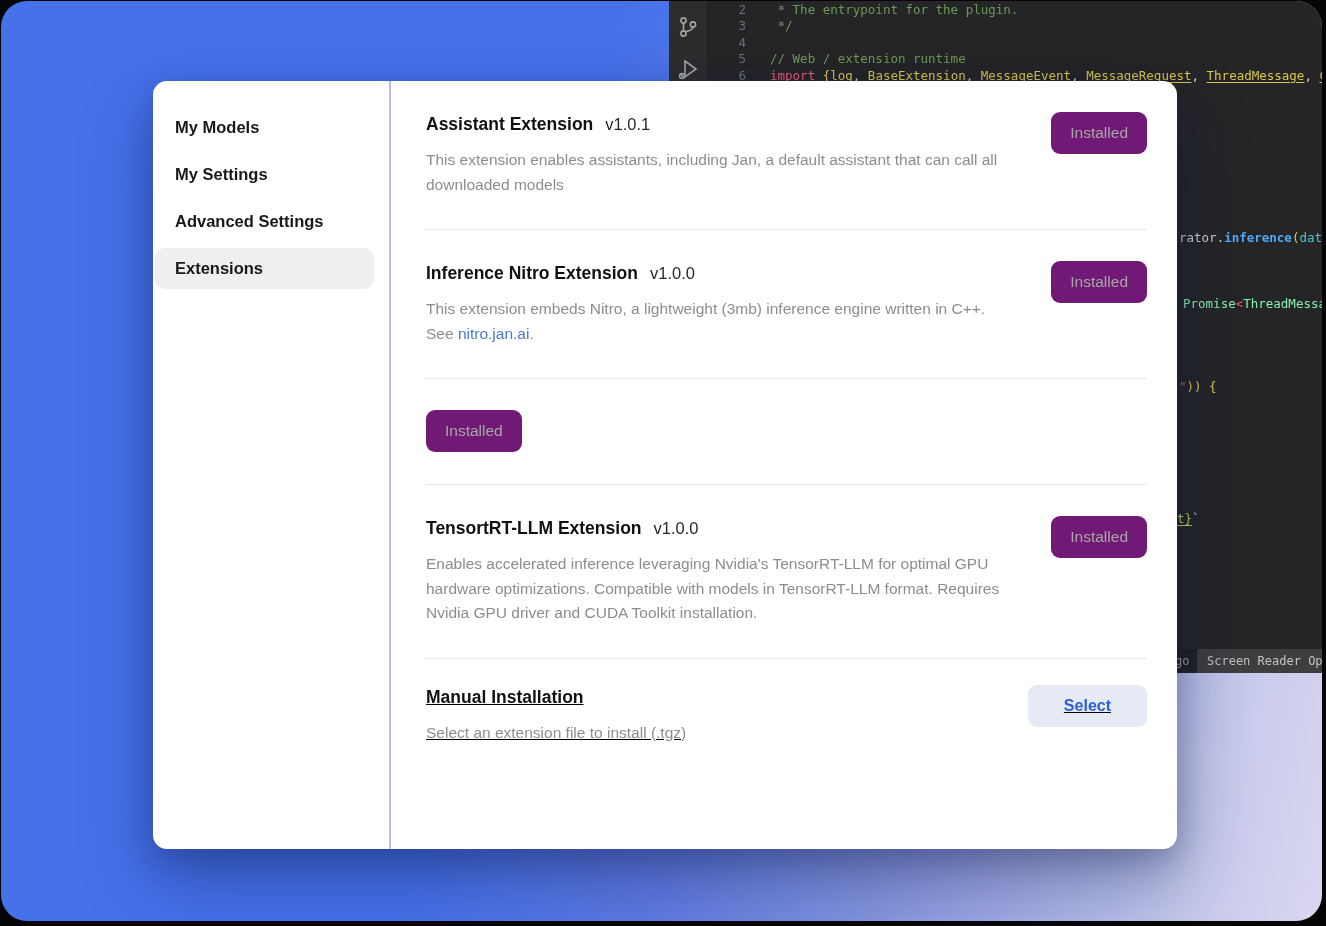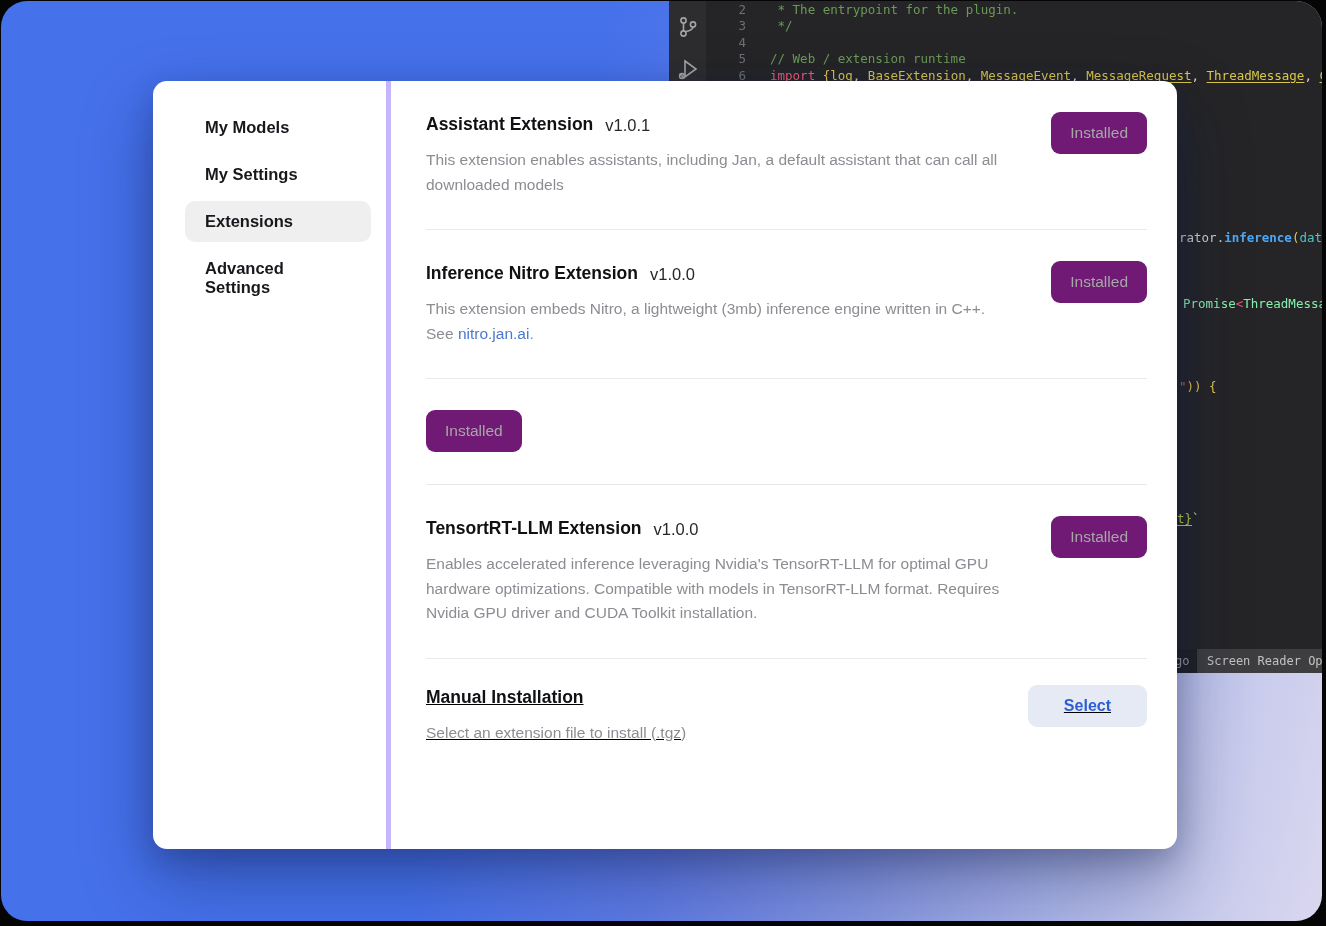--- a/index.html
+++ b/index.html
@@ -42,31 +42,31 @@
 
   .status-bar{position:absolute;left:0;bottom:0;width:100%;height:24px;background:#212122;
     font-size:12px;line-height:24px;color:#9b9b9b;}
   .status-left{position:absolute;left:506px;top:0;}
   .status-tab{position:absolute;left:528px;top:0;width:300px;height:24px;background:#3e3e40;
     color:#c2c2c2;padding-left:10px;box-sizing:border-box;}
 
   
   .card{position:absolute;left:152px;top:80px;width:1024px;height:768px;background:#fff;border-radius:14px;
     box-shadow:0 30px 70px rgba(15,25,70,.38),0 10px 28px rgba(15,25,70,.22);display:flex;overflow:hidden;}
-  .sidebar{width:238px;flex:0 0 238px;border-right:5px solid #c4b5fd;box-sizing:border-box;
-    padding:26px 15px 0 32px;}
+  .sidebar{width:238px;flex:0 0 238px;border-right:2px solid #c4b5fd;box-sizing:border-box;
+    padding:26px 15px 0 2px;}
   .side-item{font-size:16.5px;font-weight:700;color:#16181c;padding:11px 20px;border-radius:10px;
     margin-bottom:6px;cursor:pointer;}
   .side-item.active{background:#efefef;}
 
   .content{flex:1;padding:0 30px 0 35px;box-sizing:border-box;}
   .ext-row{display:flex;justify-content:space-between;align-items:flex-start;
     padding:33px 0 32px 0;border-bottom:1px solid #e9e9e9;}
   .ext-row:last-child{border-bottom:none;padding-top:28px;text-decoration:underline;}
-  .ext-title-line{display:flex;align-items:flex-end;}
+  .ext-title-line{display:flex;align-items:center;}
   .ext-name{font-size:17.5px;font-weight:700;color:#101114;}
   .ext-version{font-size:16.5px;font-weight:400;color:#26282c;margin-left:12px;}
   .ext-desc{margin:13px 0 0 0;font-size:15.5px;line-height:24.5px;color:#8b8d92;max-width:578px;}
   .ext-desc a{color:#4b79d1;text-decoration:none;cursor:pointer;}
   .btn{border:none;border-radius:9px;font-family:"Liberation Sans",sans-serif;cursor:pointer;margin-top:-2px;}
   .btn.installed{background:#701a75;color:#a7a7a7;font-size:15.5px;font-weight:500;padding:12px 19px;}
   .btn.select{background:#e6eaf4;color:#2d5fd4;font-size:16px;font-weight:700;padding:12px 36px;}
 </style>
 </head>
 <body>
@@ -109,22 +109,22 @@
       <div class="status-bar">
         <span class="status-left">go</span>
         <span class="status-tab">Screen Reader Optimize</span>
       </div>
     </div>
 
     <div class="card">
       <div class="sidebar">
           <div class="side-item">My Models</div>
           <div class="side-item">My Settings</div>
+          <div class="side-item">Advanced Settings</div>
           <div class="side-item active">Extensions</div>
-          <div class="side-item">Advanced Settings</div>
         </div>
       <div class="content">
           <div class="ext-row">
             <div>
               <div class="ext-title-line">
                 <span class="ext-name">Assistant Extension</span>
                 <span class="ext-version">v1.0.1</span>
               </div>
               <p class="ext-desc">This extension enables assistants, including Jan, a default assistant that can call all downloaded models</p>
             </div>

